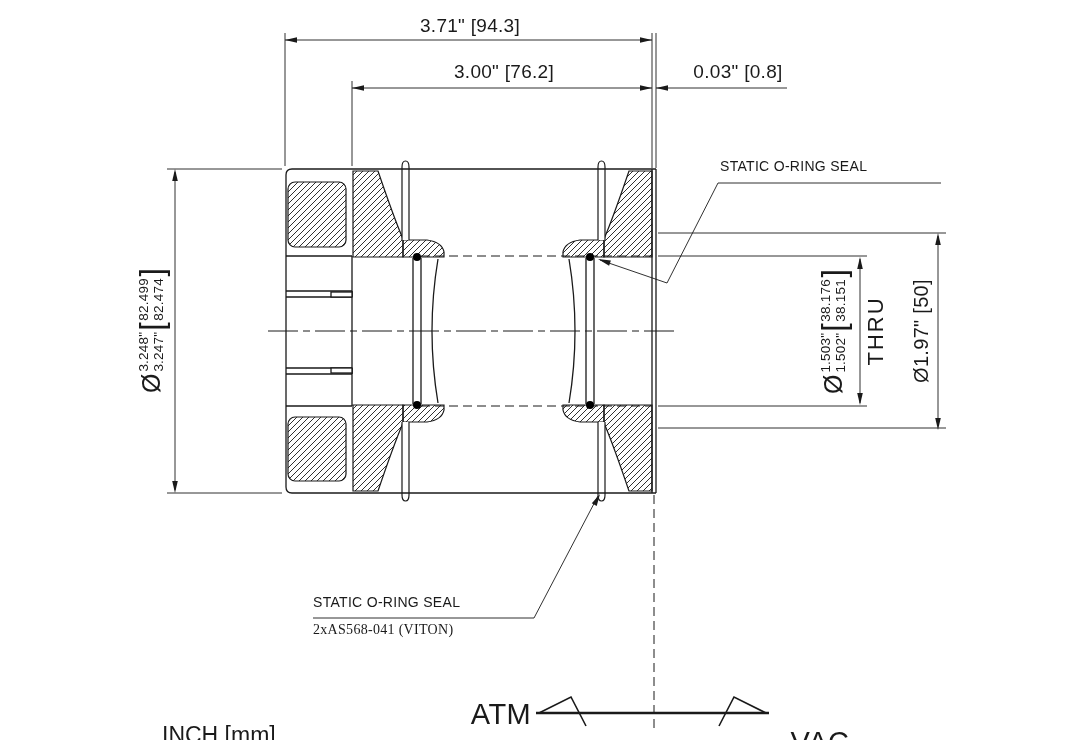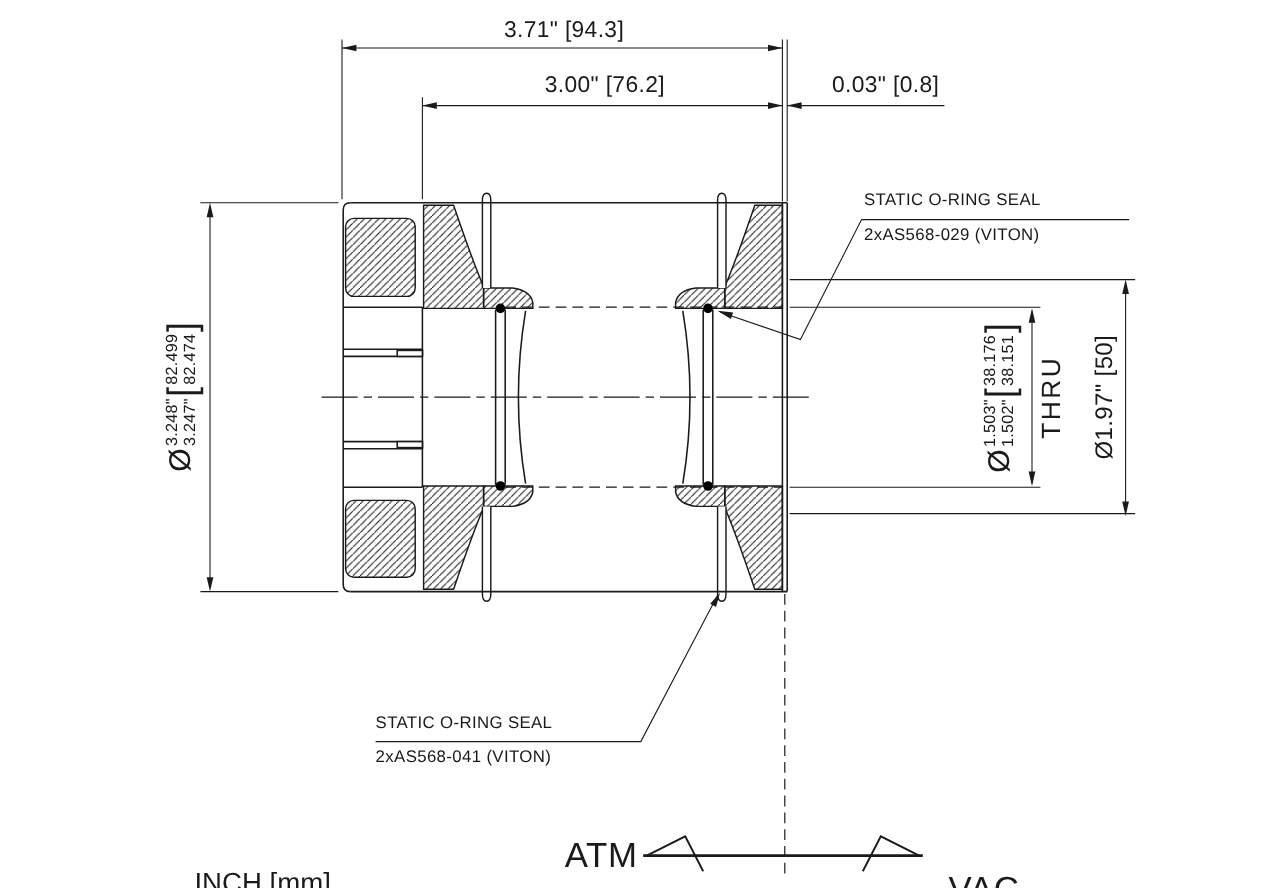--- a/index.html
+++ b/index.html
@@ -180,22 +180,21 @@
       <span>38.151</span>
     </span>
     <span class="brkt">]</span>
   </div>
 
   <div class="txt rot thru" style="left:876px;top:331px;">THRU</div>
 
   <div class="txt rot tube-dim" style="left:921px;top:331px;">Ø1.97" [50]</div>
 
   <div class="txt lbl" style="left:720px;top:158px;">STATIC O-RING SEAL</div>
-  <div class="txt lbl" style="left:720px;top:187px;">2xAS568-029 (VITON)</div>
 
   <div class="txt lbl" style="left:313px;top:594px;">STATIC O-RING SEAL</div>
-  <div class="txt lbl" style="left:313px;top:622px;">2xAS568-041 (VITON)</div>
+  <div class="txt lbl" style="left:313px;top:622px;font-family:Liberation Serif, serif;">2xAS568-041 (VITON)</div>
 
   <div class="txt units" style="left:162px;top:722px;">INCH [mm]</div>
   <div class="txt ctr flow" style="left:501px;top:714px;text-align:right;">ATM</div>
   <div class="txt ctr flow" style="left:820px;top:714px;margin-top:28px;">VAC</div>
 
 </div>
 
 </body></html>

